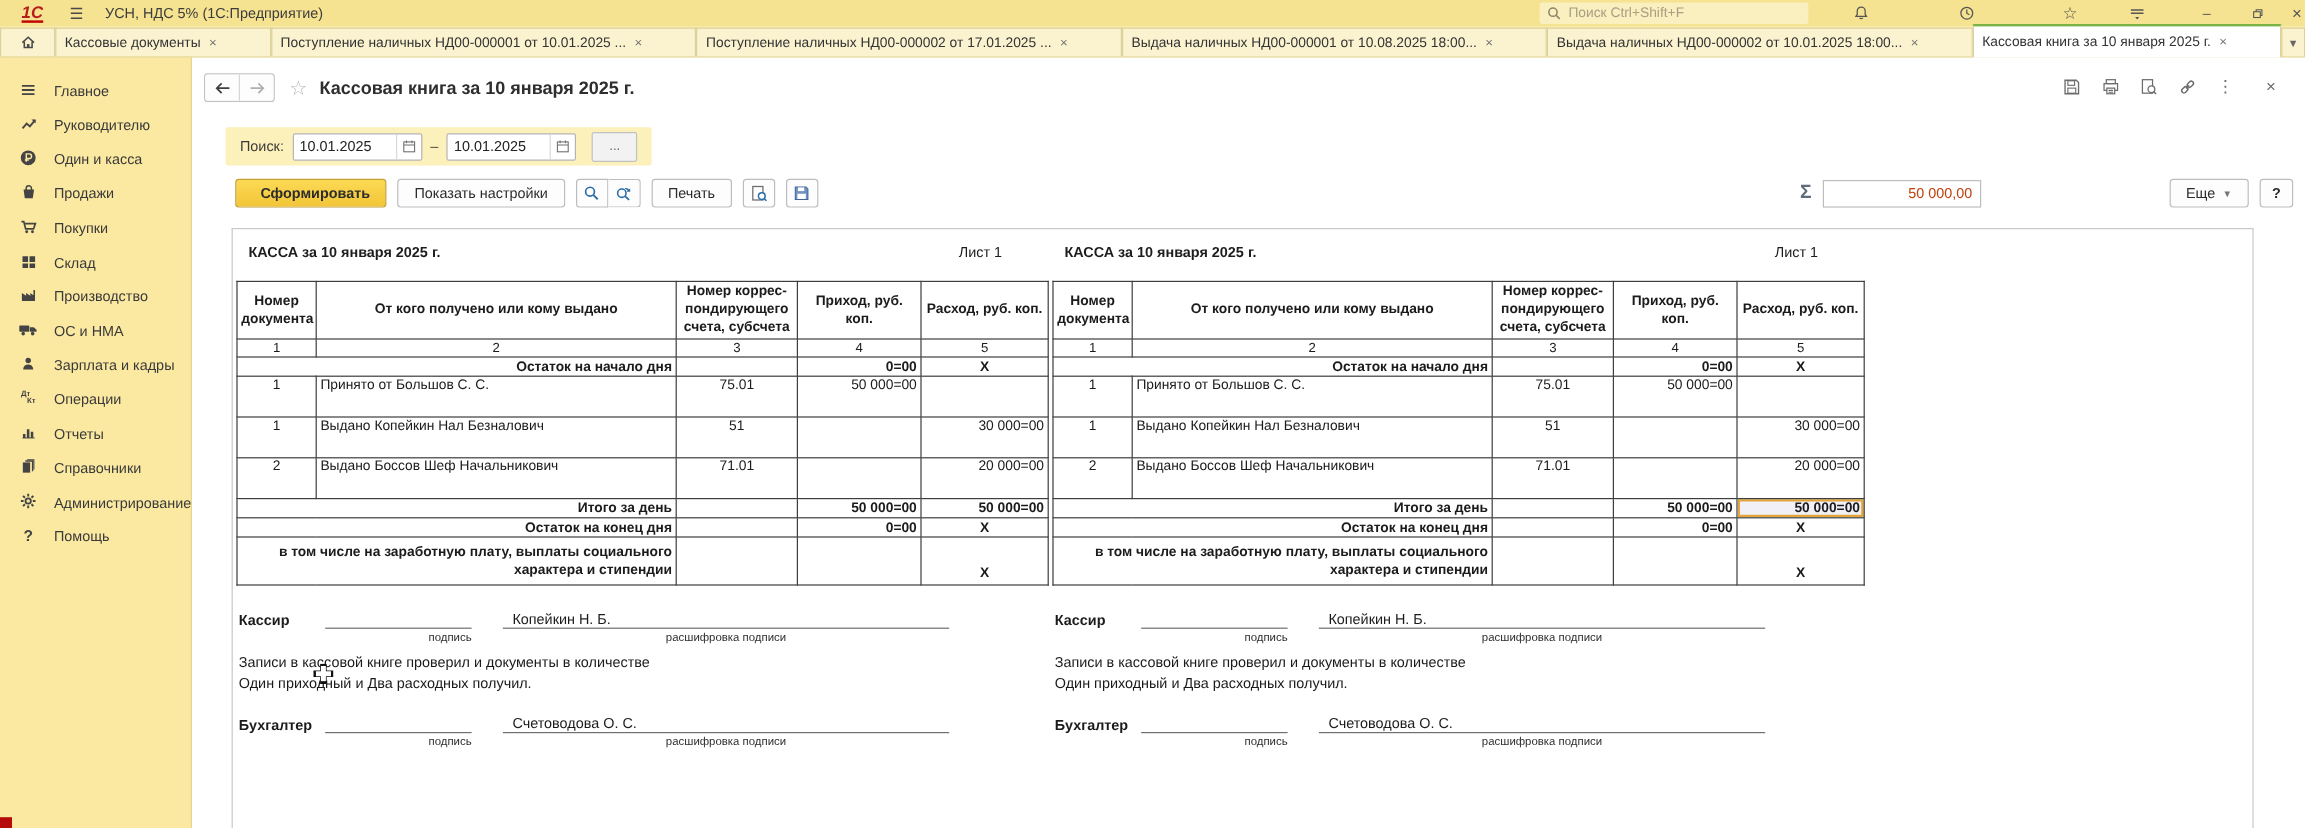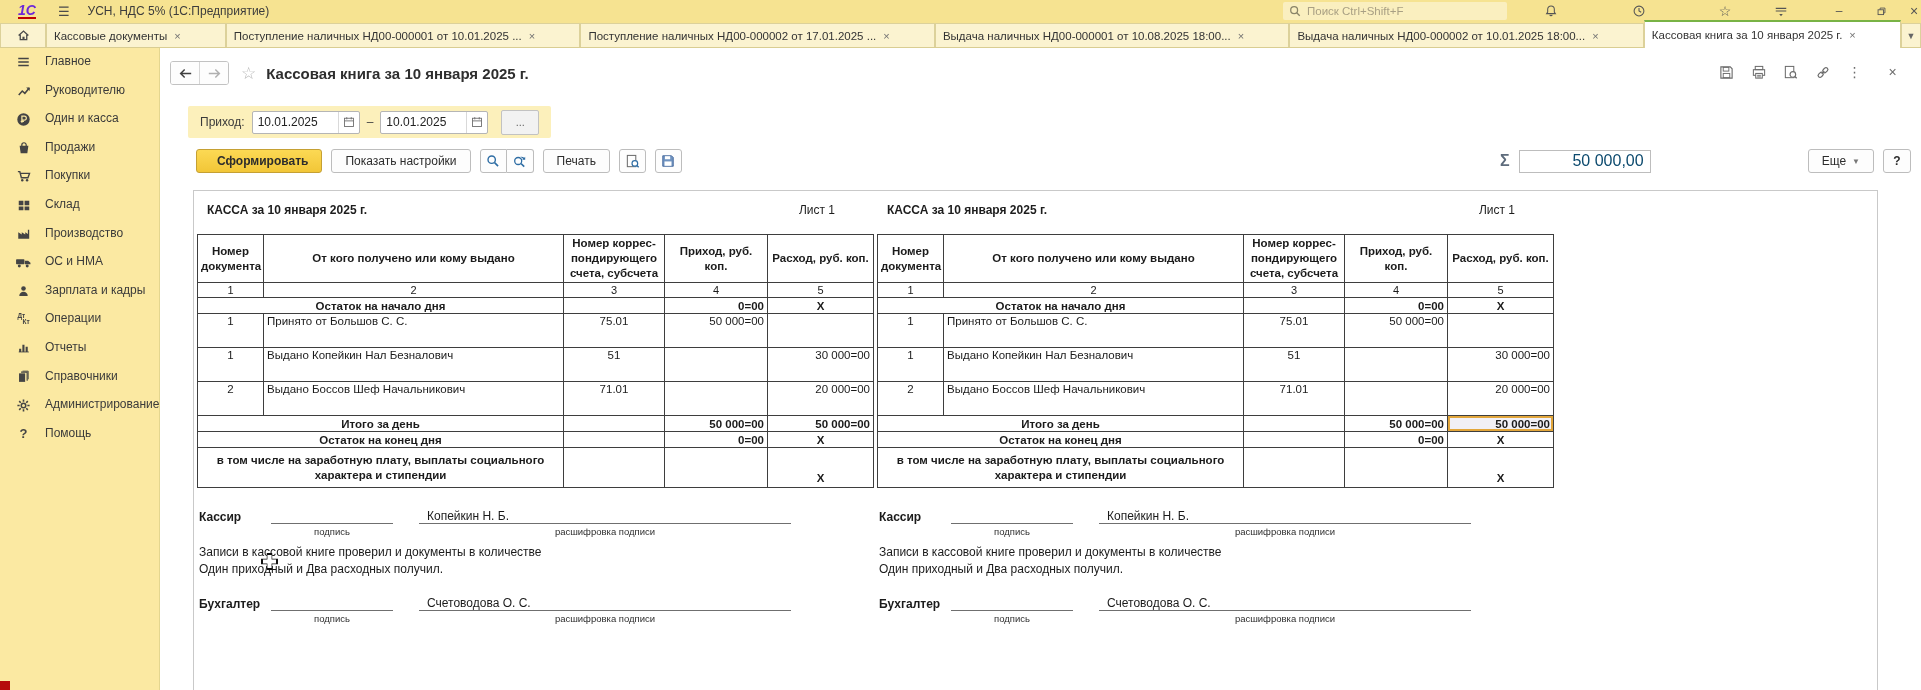--- a/index.html
+++ b/index.html
@@ -1,21 +1,21 @@
 <!DOCTYPE html>
 <html><head>
 <meta charset="utf-8">
 <style>
   html,body{margin:0;padding:0;}
   body{width:1921px;height:690px;position:relative;overflow:hidden;background:#fff;
        font-family:"Liberation Sans",sans-serif;-webkit-font-smoothing:antialiased;}
 
   
   #topbar{position:absolute;left:0;top:0;right:0;height:22px;background:#f6e391;display:flex;align-items:center;}
-  #logo{font-weight:bold;font-style:italic;color:#6d28d9;font-size:14px;margin-left:18px;border-bottom:2px solid #c00000;line-height:13px;}
+  #logo{font-weight:bold;font-style:italic;color:#b91c1c;font-size:14px;margin-left:18px;border-bottom:2px solid #c00000;line-height:13px;}
   #top-menu{margin-left:22px;color:#4a4a4a;font-size:13px;}
   #top-title{margin-left:18px;font-size:12px;color:#3c3c3c;}
   #top-search{position:absolute;left:1243px;top:2px;width:224px;height:18px;background:rgba(255,255,255,.42);
       display:flex;align-items:center;border-radius:2px;margin-left:40px;}
   #top-search .mag{margin:0 4px 0 6px;}
   #top-search input{border:none;background:transparent;outline:none;font-size:11.5px;width:180px;color:#555;}
   #top-search input::placeholder{color:#a9a084;}
   .tb-ico{position:absolute;top:2px;width:18px;height:18px;display:flex;align-items:center;justify-content:center;
       color:#555;font-size:12px;}
   
@@ -25,21 +25,21 @@
       font-size:11.5px;color:#333;padding:0 7px;white-space:nowrap;overflow:hidden;flex:1 1 auto;min-width:28px;}
   .tab .tab-label{overflow:hidden;text-overflow:ellipsis;}
   .tab .tab-close{margin-left:7px;color:#707070;font-size:11px;flex:0 0 auto;}
   .tab.active{background:#fff;border-top:2px solid #79b345;height:26px;margin-bottom:-1px;}
   #tab-home{flex:0 0 30px;justify-content:center;}
   #tab-overflow{flex:0 0 18px;height:23px;display:flex;align-items:center;justify-content:center;background:#fbf3d0;
       border:1px solid #dcd19a;border-bottom:none;color:#666;font-size:9px;}
   
   #sidebar{position:absolute;left:0;top:48px;width:160px;bottom:0;background:#fbe9a2;border-right:1px solid #e4d68f;
       box-sizing:border-box;padding-top:6px;}
-  .side-item{display:flex;align-items:flex-start;height:28.6px;padding-left:15px;font-size:12px;color:#3a3a3a;cursor:default;}
+  .side-item{display:flex;align-items:flex-end;height:28.6px;padding-left:15px;font-size:12px;color:#3a3a3a;cursor:default;}
   .side-item .sicon{width:17px;height:16px;margin-right:13px;display:flex;align-items:center;justify-content:center;flex:0 0 17px;}
   .dtkt{font-size:6.5px;font-weight:bold;color:#444;line-height:6px;display:block;}
   .dtkt i{font-style:normal;display:block;}
   .dtkt i+i{margin-left:5px;}
   .qmark{font-size:13px;font-weight:bold;color:#444;}
   #red-corner{position:absolute;left:0;bottom:0;width:10px;height:9px;background:#b60b0b;}
   
   #main{position:absolute;left:160px;top:48px;right:0;bottom:0;background:#fff;}
   #page-head{position:absolute;left:10px;top:12px;height:26px;display:flex;align-items:center;}
   .navpair{display:flex;border:1px solid #c2c2c2;border-radius:3px;overflow:hidden;height:22px;}
@@ -64,57 +64,57 @@
   .btn{height:24px;border:1px solid #bdbdbd;border-radius:3px;background:#fdfdfd;font-size:12px;color:#2c2c2c;
       padding:0 13px;display:flex;align-items:center;box-sizing:border-box;white-space:nowrap;}
   .btn.primary{background:linear-gradient(#fcd954,#f2c637);border-color:#c5a033;font-weight:bold;padding-left:20px;}
   .ibtn{width:27px;padding:0;justify-content:center;}
   .ipair{display:flex;}
   .ipair .ibtn:first-child{border-radius:3px 0 0 3px;}
   .ipair .ibtn:last-child{border-radius:0 3px 3px 0;border-left:none;}
   #tspacer{flex:1;}
   #sigma{font-size:16px;font-weight:bold;color:#5e6c7c;}
   #sum-box{width:130px;height:21px;border:1px solid #bdbdbd;background:#fff;display:flex;align-items:center;}
-  #sum-box input{border:none;outline:none;width:100%;text-align:right;font-size:16px;color:#0c4a6e;padding-right:6px;background:transparent;}
+  #sum-box input{border:none;outline:none;width:100%;text-align:right;font-size:12px;color:#c2410c;padding-right:6px;background:transparent;}
   #more-btn{margin-left:148px;gap:6px;}
   #more-btn .caret{font-size:8px;color:#777;}
   #help-btn{width:28px;justify-content:center;font-weight:bold;}
   
   #report{position:absolute;left:33px;top:142px;right:43px;bottom:0;border:1px solid #c9c9c9;border-bottom:none;
       background:#fff;overflow:hidden;padding:10px 0 0 3px;box-sizing:border-box;}
   #halves{display:flex;gap:2px;}
   .half{width:678px;flex:0 0 678px;}
   .cap{display:flex;font-size:12px;color:#1d1d1d;padding:2px 40px 0 10px;margin-bottom:17px;}
   .cap .cap-title{font-weight:bold;}
   .cap .cap-sheet{margin-left:auto;}
   table.cb{border-collapse:collapse;table-layout:fixed;width:676px;font-size:11.5px;color:#1b1b1b;}
   table.cb td{border:1px solid #3e3e3e;padding:1px 3px;box-sizing:border-box;overflow:hidden;}
   td.hdr{font-weight:bold;text-align:center;vertical-align:middle;height:48px;line-height:1.3;padding:2px;}
   td.num{text-align:center;height:14px;padding:0;font-size:11px;}
   tr.sumrow td{height:16px;}
-  td.lbl{text-align:center;font-weight:bold;padding-right:4px;}
+  td.lbl{text-align:right;font-weight:bold;padding-right:4px;}
   td.money{text-align:right;}
   td.bold{font-weight:bold;}
   td.xcell{text-align:center;font-weight:bold;}
   tr.datarow td{height:34px;vertical-align:top;}
   td.doc{text-align:center;}
   tr.tall td{height:40px;}
   tr.tall td.lbl{vertical-align:middle;line-height:1.3;}
   tr.tall td.xcell{vertical-align:bottom;padding-bottom:3px;}
   td.sel{box-shadow:inset 0 0 0 2px #e2a63b;background:#f1f0f6;}
   
   .rep-foot{margin:20px 0 0 2px;font-size:12px;color:#1b1b1b;width:645px;}
   .sigrow{display:flex;align-items:flex-end;}
   .sig-label{font-weight:bold;width:62px;flex:0 0 62px;}
   .sig-label.acc{width:70px;flex:0 0 70px;}
   .sline1{width:122px;flex:0 0 122px;border-bottom:1px solid #6f6f6f;height:15px;margin-left:10px;}
   .sline2{width:372px;flex:0 0 372px;border-bottom:1px solid #6f6f6f;height:15px;margin-left:26px;padding-left:8px;box-sizing:border-box;}
   .sigrow.acc .sline1{margin-left:2px;}
   .subrow{display:flex;font-size:9.5px;color:#2e2e2e;margin-top:2px;}
-  .sub1{width:122px;margin-left:72px;text-align:center;}
+  .sub1{width:122px;margin-left:72px;text-align:right;}
   .sub2{width:372px;margin-left:26px;text-align:center;}
   .note{margin-top:7px;line-height:1.4;}
   .note.n2{margin-top:0;}
   .accblock{margin-top:17px;}
   
   #cursor-plus{position:absolute;left:261px;top:553px;width:17px;height:17px;z-index:5;}
   #cursor-plus .p{position:absolute;clip-path:polygon(34% 0,66% 0,66% 34%,100% 34%,100% 66%,66% 66%,66% 100%,34% 100%,34% 66%,0 66%,0 34%,34% 34%);}
   #cursor-plus .po{inset:0;background:#111;}
   #cursor-plus .pi{inset:2px;background:#fff;}
 </style>
@@ -374,21 +374,21 @@
             <rect x="8.5" y="6" width="6" height="4" rx="2" fill="none" stroke="#6c6c6c" stroke-width="1.3"></rect>
             <path d="M6 8h4" stroke="#6c6c6c" stroke-width="1.3"></path>
           </g>
         </svg>
     </span>
     <span class="hic">⋮</span>
     <span class="hic" style="margin-left:6px">×</span>
   </div>
 
   <div id="period">
-    <span class="plabel">Приход:</span>
+    <span class="plabel">Поиск:</span>
     <span class="date-box">
       <input value="10.01.2025" style="">
       <span class="cal-btn">
         <svg width="12" height="12" viewBox="0 0 16 16">
             <rect x="2" y="3" width="12" height="11" fill="none" stroke="#6f6f6f" stroke-width="1.2"></rect>
             <path d="M2 6.5h12M5 1.5v3M11 1.5v3" stroke="#6f6f6f" stroke-width="1.2"></path>
           </svg>
       </span>
     </span>
     <span class="pdash">–</span>

